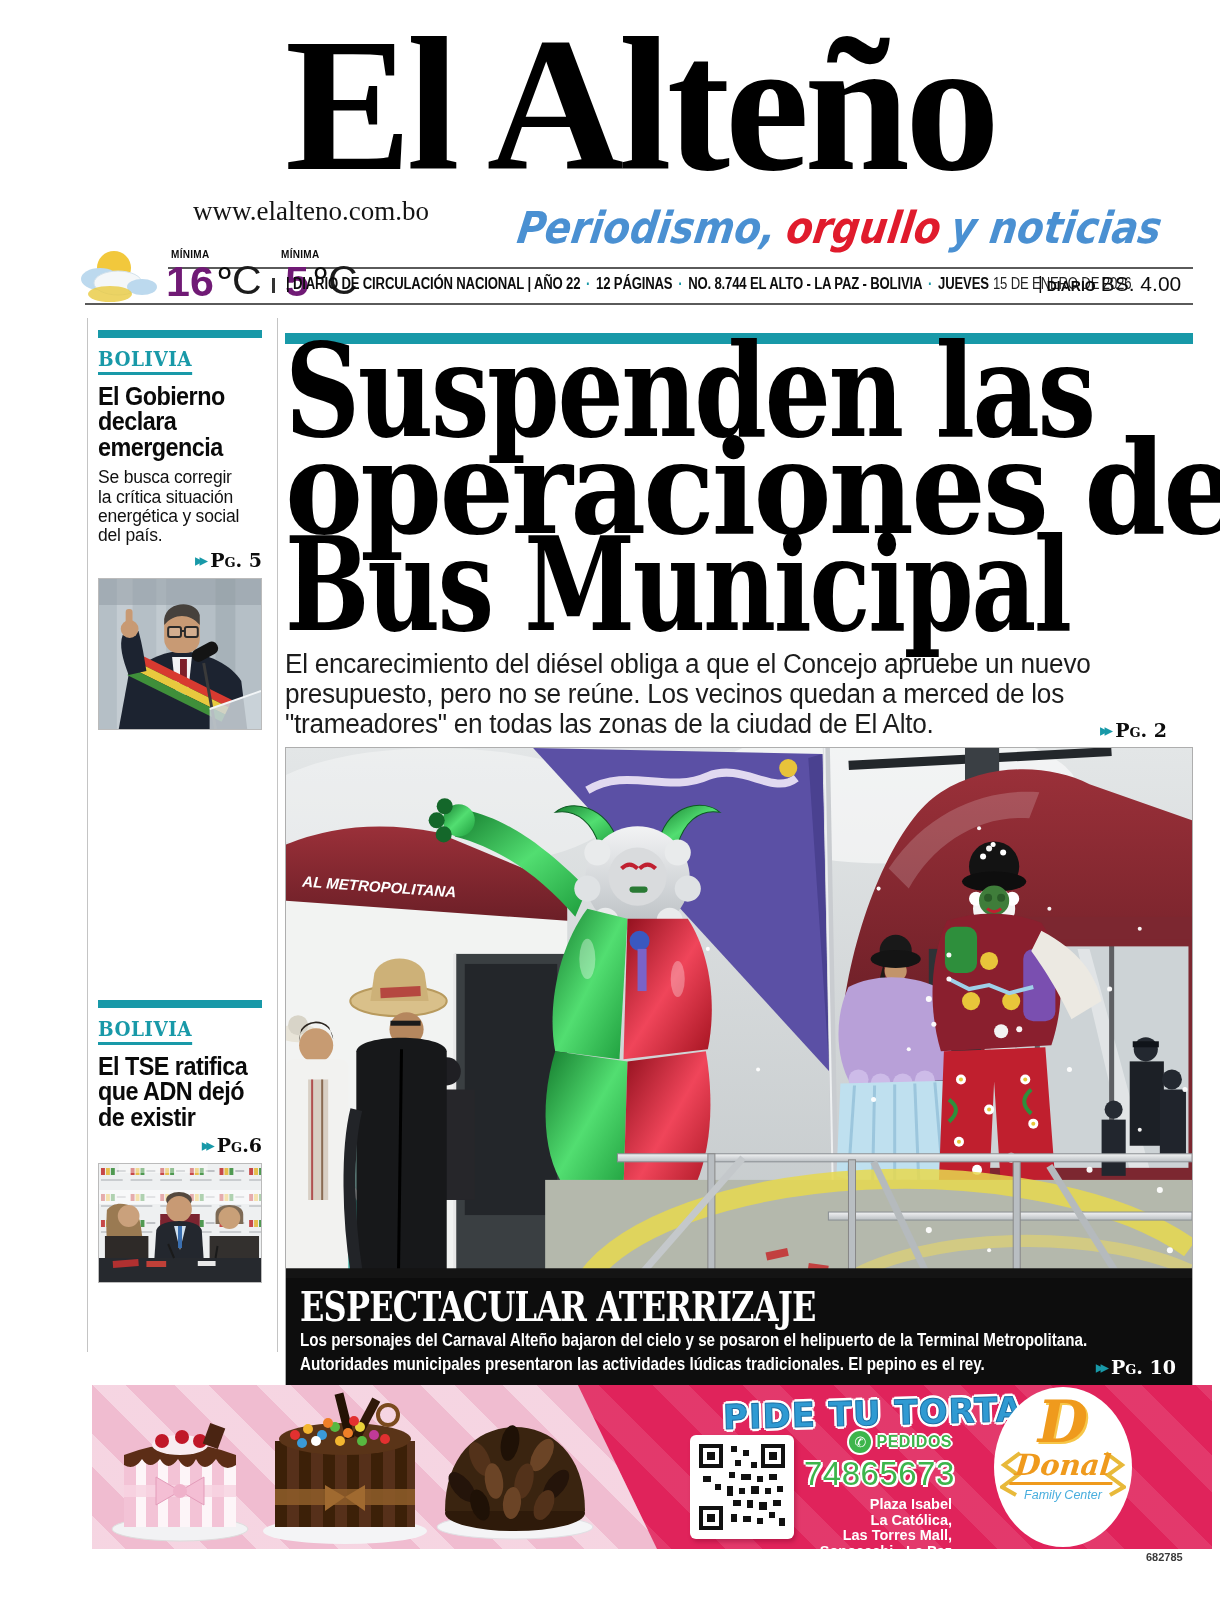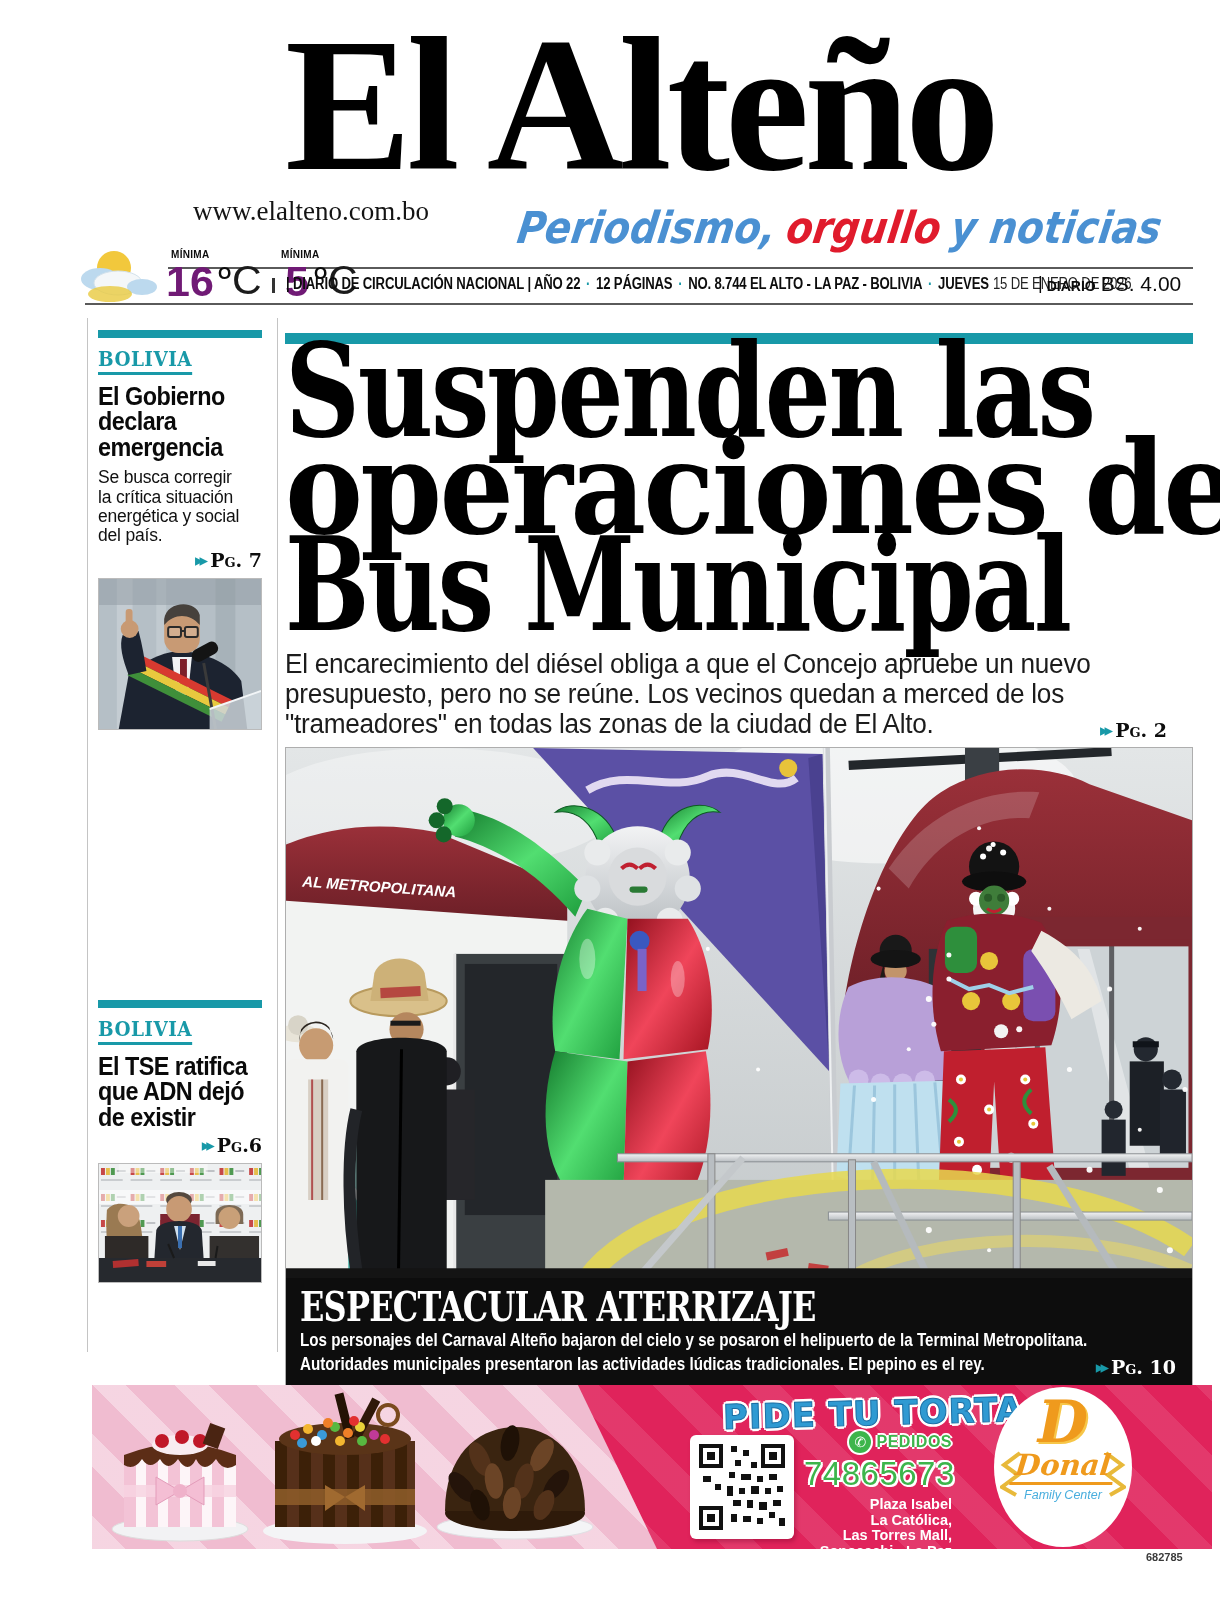--- a/index.html
+++ b/index.html
@@ -156,21 +156,21 @@
   <div class="sb-article" style="top:330px;">
     <div class="sb-bar"></div>
     <div><span class="sb-section">BOLIVIA</span></div>
     <div class="sb-headline">El Gobierno
 declara
 emergencia</div>
     <div class="sb-summary">Se busca corregir
 la crítica situación
 energética y social
 del país.</div>
-    <div class="sb-page"><span class="chev">▸▸</span><span class="pgtxt">Pg. 7</span></div>
+    <div class="sb-page"><span class="chev">▸▸</span><span class="pgtxt">Pg. 5</span></div>
     <div class="sb-photo">
       <svg width="162" height="150" viewBox="0 0 164 150" preserveAspectRatio="none">
         <rect width="164" height="150" fill="#b5bfc6"></rect>
         <rect x="18" y="0" width="16" height="150" fill="#e8ecef" opacity=".3"></rect>
         <rect x="58" y="0" width="10" height="150" fill="#dfe5e9" opacity=".3"></rect>
         <rect x="118" y="0" width="20" height="150" fill="#9aa5ac" opacity=".5"></rect>
         <rect x="0" y="0" width="164" height="26" fill="#909aa1" opacity=".5"></rect>
         <g>
           <path d="M20,150 L30,96 C50,78 70,72 84,72 C110,74 134,86 144,102 L150,150 Z" fill="#1c2330"></path>
           <polygon points="74,78 94,78 90,116 78,116" fill="#f2f3f5"></polygon>

